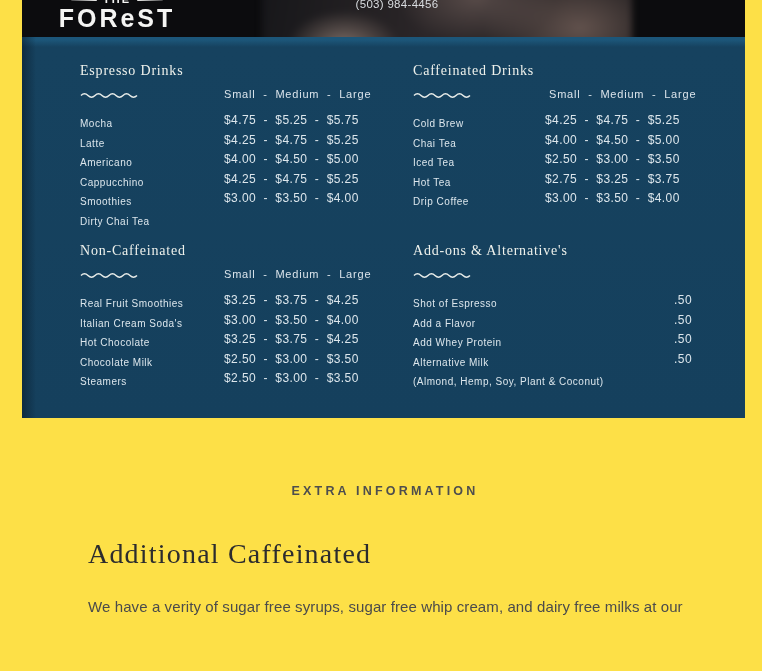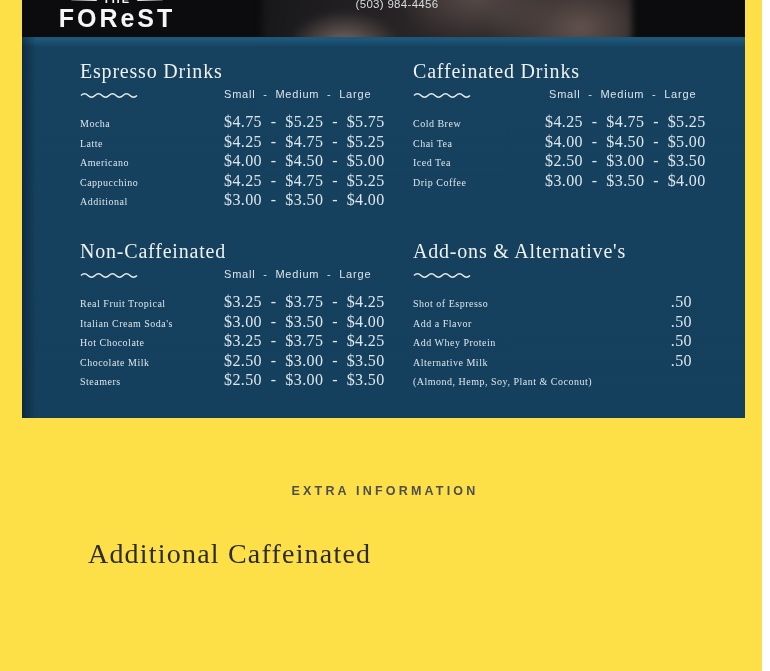--- a/index.html
+++ b/index.html
@@ -51,36 +51,36 @@
     content:""; position:absolute; left:0; top:0; bottom:0; width:14px;
     background:linear-gradient(90deg, rgba(4,16,28,.45), rgba(4,16,28,0));
   }
   .section { position:absolute; width:295px; color:#e2eaf0; }
   .sec-a { left:58px;  top:21px; }
   .sec-b { left:391px; top:21px; }
   .sec-c { left:58px;  top:201px; }
   .sec-d { left:391px; top:201px; }
   .sec-title {
     font-family:"Liberation Serif", serif;
-    font-size:20px; letter-spacing:.8px; color:#eef1ec; font-weight:500;
+    font-size:14px; letter-spacing:.8px; color:#eef1ec; font-weight:500;
     line-height:26px;
   }
   .head-line { position:absolute; left:0; top:30px; width:100%; height:14px; }
   .squiggle { position:absolute; left:0; top:3px; }
   .size-head {
     position:absolute; top:0; font-size:11px; letter-spacing:.8px;
     color:#dbe4eb; white-space:pre;
   }
   .sec-a .size-head, .sec-c .size-head { left:144px; }
   .sec-b .size-head { left:136px; }
-  .rows { position:absolute; left:0; top:55px; width:100%;font-family:Liberation Serif, serif; }
+  .rows { position:absolute; left:0; top:55px; width:100%; }
   .row { position:relative; height:19.6px; }
   .item-name { font-size:10px; letter-spacing:.5px; color:#dce6ec; white-space:pre; }
   .item-price {
-    position:absolute; top:0; font-size:16px; letter-spacing:.4px;
+    position:absolute; top:0; font-size:12px; letter-spacing:.4px;
     color:#dce6ec; white-space:pre;
   }
   .sec-a .item-price, .sec-c .item-price { left:144px; }
   .sec-b .item-price { left:132px; }
   .sec-d .item-price { left:auto; right:16px; }
   
   .eyebrow {
     position:absolute; left:0; top:484px; width:770px; text-align:center;
     font-size:12.5px; font-weight:700; letter-spacing:3.2px; color:#4e4e4e;
   }
@@ -124,50 +124,52 @@
           <svg class="squiggle" width="58" height="8" viewBox="0 0 58 8">
               <path d="M1 4.5 Q4.5 1 8 4.5 T15 4.5 T22 4.5 T29 4.5 T36 4.5 T43 4.5 T50 4.5 T57 4.5" fill="none" stroke="#e8ece9" stroke-width="1.5"></path>
             </svg>
           <span class="size-head">Small  -  Medium  -  Large</span>
         </div>
         <div class="rows">
           <div class="row"><span class="item-name">Mocha</span><span class="item-price">$4.75  -  $5.25  -  $5.75</span></div>
           <div class="row"><span class="item-name">Latte</span><span class="item-price">$4.25  -  $4.75  -  $5.25</span></div>
           <div class="row"><span class="item-name">Americano</span><span class="item-price">$4.00  -  $4.50  -  $5.00</span></div>
           <div class="row"><span class="item-name">Cappucchino</span><span class="item-price">$4.25  -  $4.75  -  $5.25</span></div>
-          <div class="row"><span class="item-name">Additional</span><span class="item-price">$3.00  -  $3.50  -  $4.00</span></div>
+          <div class="row"><span class="item-name">Smoothies</span><span class="item-price">$3.00  -  $3.50  -  $4.00</span></div>
+          <div class="row"><span class="item-name">Dirty Chai Tea</span><span class="item-price"></span></div>
         </div>
       </div>
 
       <div class="section sec-b">
         <div class="sec-title">Caffeinated Drinks</div>
         <div class="head-line">
           <svg class="squiggle" width="58" height="8" viewBox="0 0 58 8">
               <path d="M1 4.5 Q4.5 1 8 4.5 T15 4.5 T22 4.5 T29 4.5 T36 4.5 T43 4.5 T50 4.5 T57 4.5" fill="none" stroke="#e8ece9" stroke-width="1.5"></path>
             </svg>
           <span class="size-head">Small  -  Medium  -  Large</span>
         </div>
         <div class="rows">
           <div class="row"><span class="item-name">Cold Brew</span><span class="item-price">$4.25  -  $4.75  -  $5.25</span></div>
           <div class="row"><span class="item-name">Chai Tea</span><span class="item-price">$4.00  -  $4.50  -  $5.00</span></div>
           <div class="row"><span class="item-name">Iced Tea</span><span class="item-price">$2.50  -  $3.00  -  $3.50</span></div>
+          <div class="row"><span class="item-name">Hot Tea</span><span class="item-price">$2.75  -  $3.25  -  $3.75</span></div>
           <div class="row"><span class="item-name">Drip Coffee</span><span class="item-price">$3.00  -  $3.50  -  $4.00</span></div>
         </div>
       </div>
 
       <div class="section sec-c">
         <div class="sec-title">Non-Caffeinated</div>
         <div class="head-line">
           <svg class="squiggle" width="58" height="8" viewBox="0 0 58 8">
               <path d="M1 4.5 Q4.5 1 8 4.5 T15 4.5 T22 4.5 T29 4.5 T36 4.5 T43 4.5 T50 4.5 T57 4.5" fill="none" stroke="#e8ece9" stroke-width="1.5"></path>
             </svg>
           <span class="size-head">Small  -  Medium  -  Large</span>
         </div>
         <div class="rows">
-          <div class="row"><span class="item-name">Real Fruit Tropical</span><span class="item-price">$3.25  -  $3.75  -  $4.25</span></div>
+          <div class="row"><span class="item-name">Real Fruit Smoothies</span><span class="item-price">$3.25  -  $3.75  -  $4.25</span></div>
           <div class="row"><span class="item-name">Italian Cream Soda's</span><span class="item-price">$3.00  -  $3.50  -  $4.00</span></div>
           <div class="row"><span class="item-name">Hot Chocolate</span><span class="item-price">$3.25  -  $3.75  -  $4.25</span></div>
           <div class="row"><span class="item-name">Chocolate Milk</span><span class="item-price">$2.50  -  $3.00  -  $3.50</span></div>
           <div class="row"><span class="item-name">Steamers</span><span class="item-price">$2.50  -  $3.00  -  $3.50</span></div>
         </div>
       </div>
 
       <div class="section sec-d">
         <div class="sec-title">Add-ons &amp; Alternative's</div>
         <div class="head-line">
@@ -183,15 +185,16 @@
           <div class="row"><span class="item-name">(Almond, Hemp, Soy, Plant &amp; Coconut)</span><span class="item-price"></span></div>
         </div>
       </div>
 
     </div>
   </div>
 
   <div class="eyebrow">EXTRA INFORMATION</div>
   <h2 class="big-heading">Additional Caffeinated</h2>
   <div class="body-text">
+    <div>We have a verity of sugar free syrups, sugar free whip cream, and dairy free milks at our</div>
   </div>
 
 </div>
 
 </body></html>

